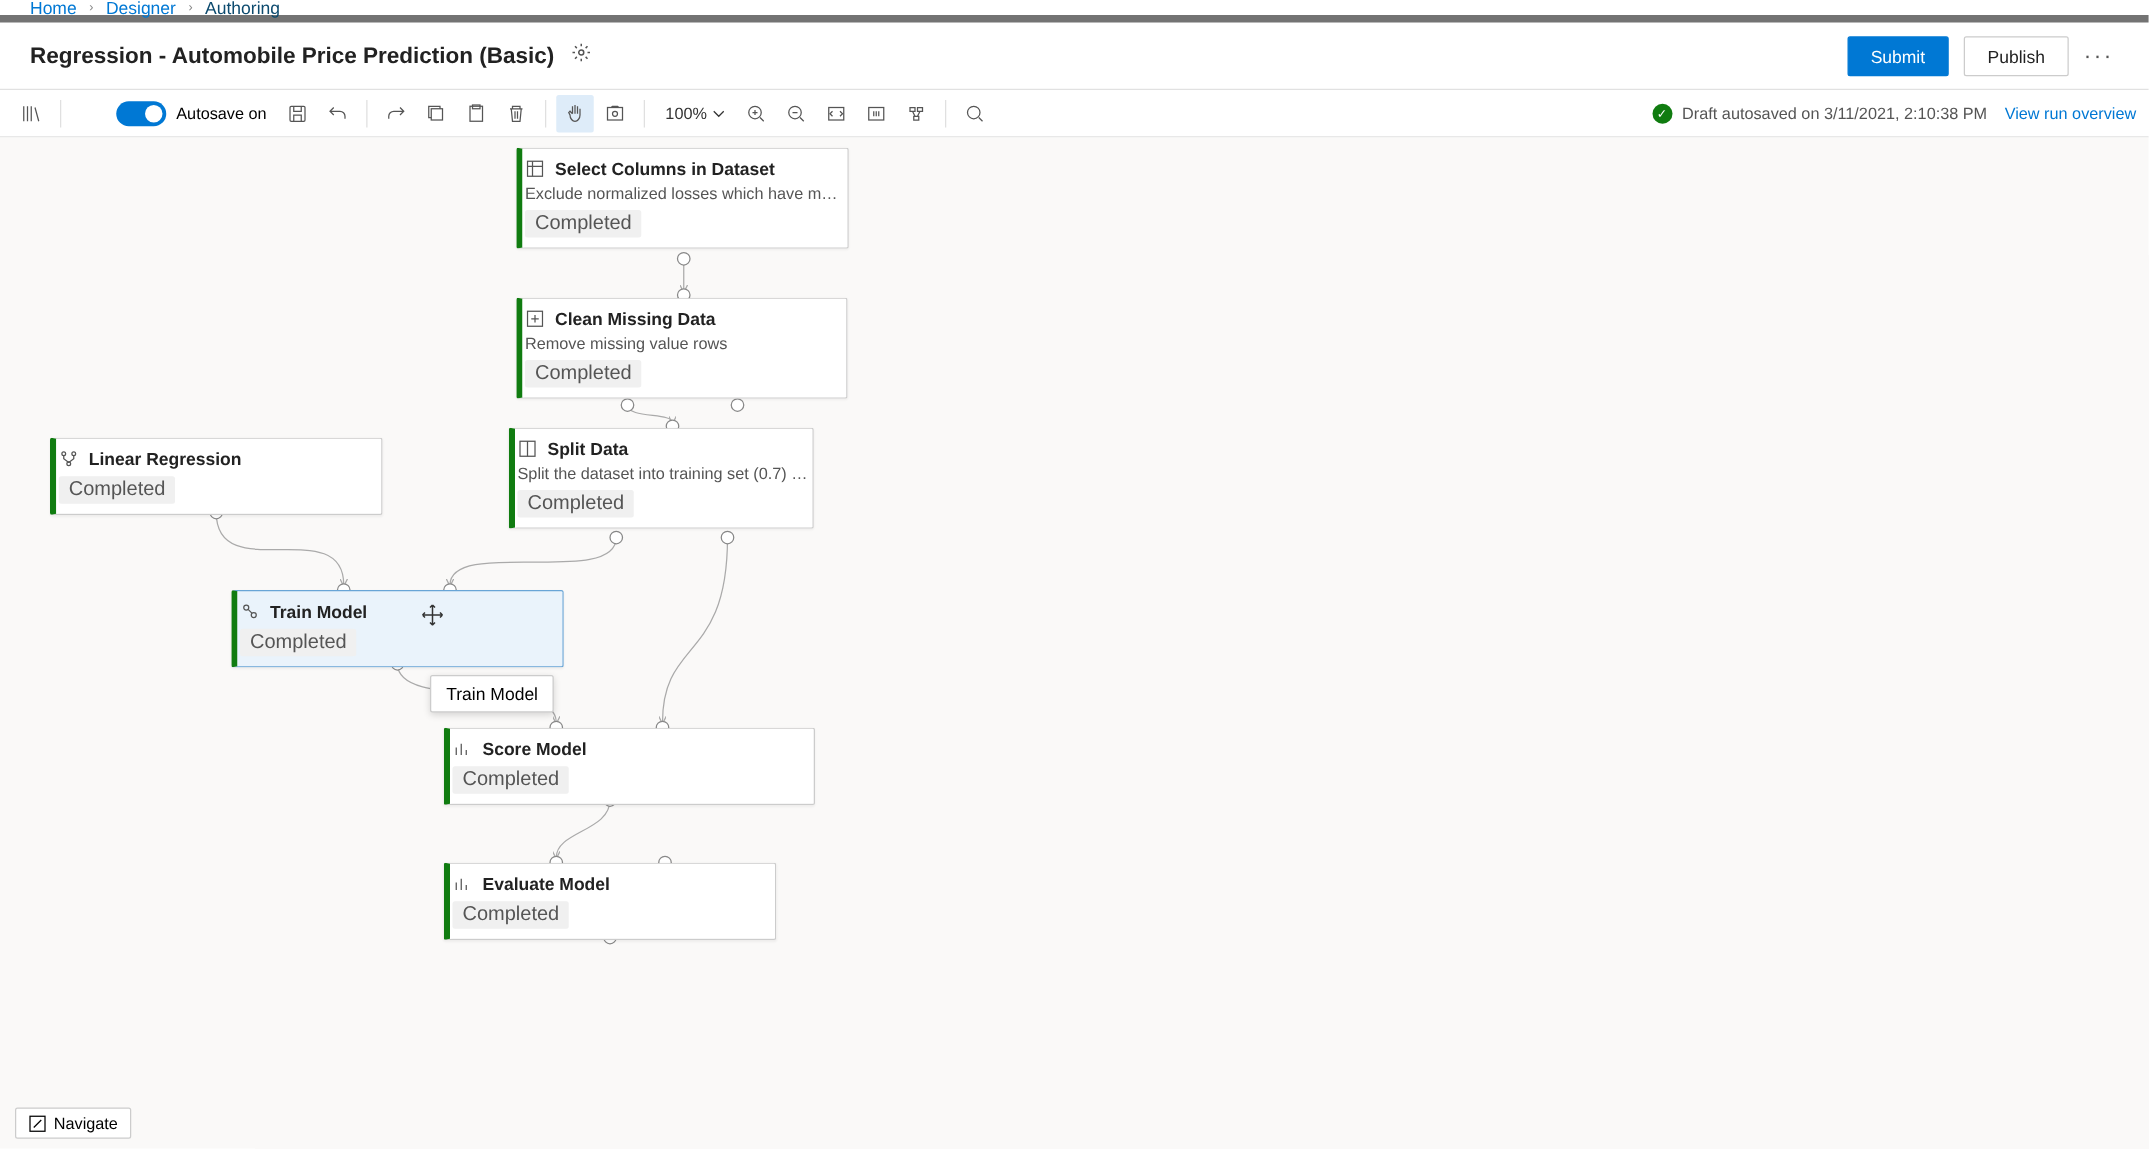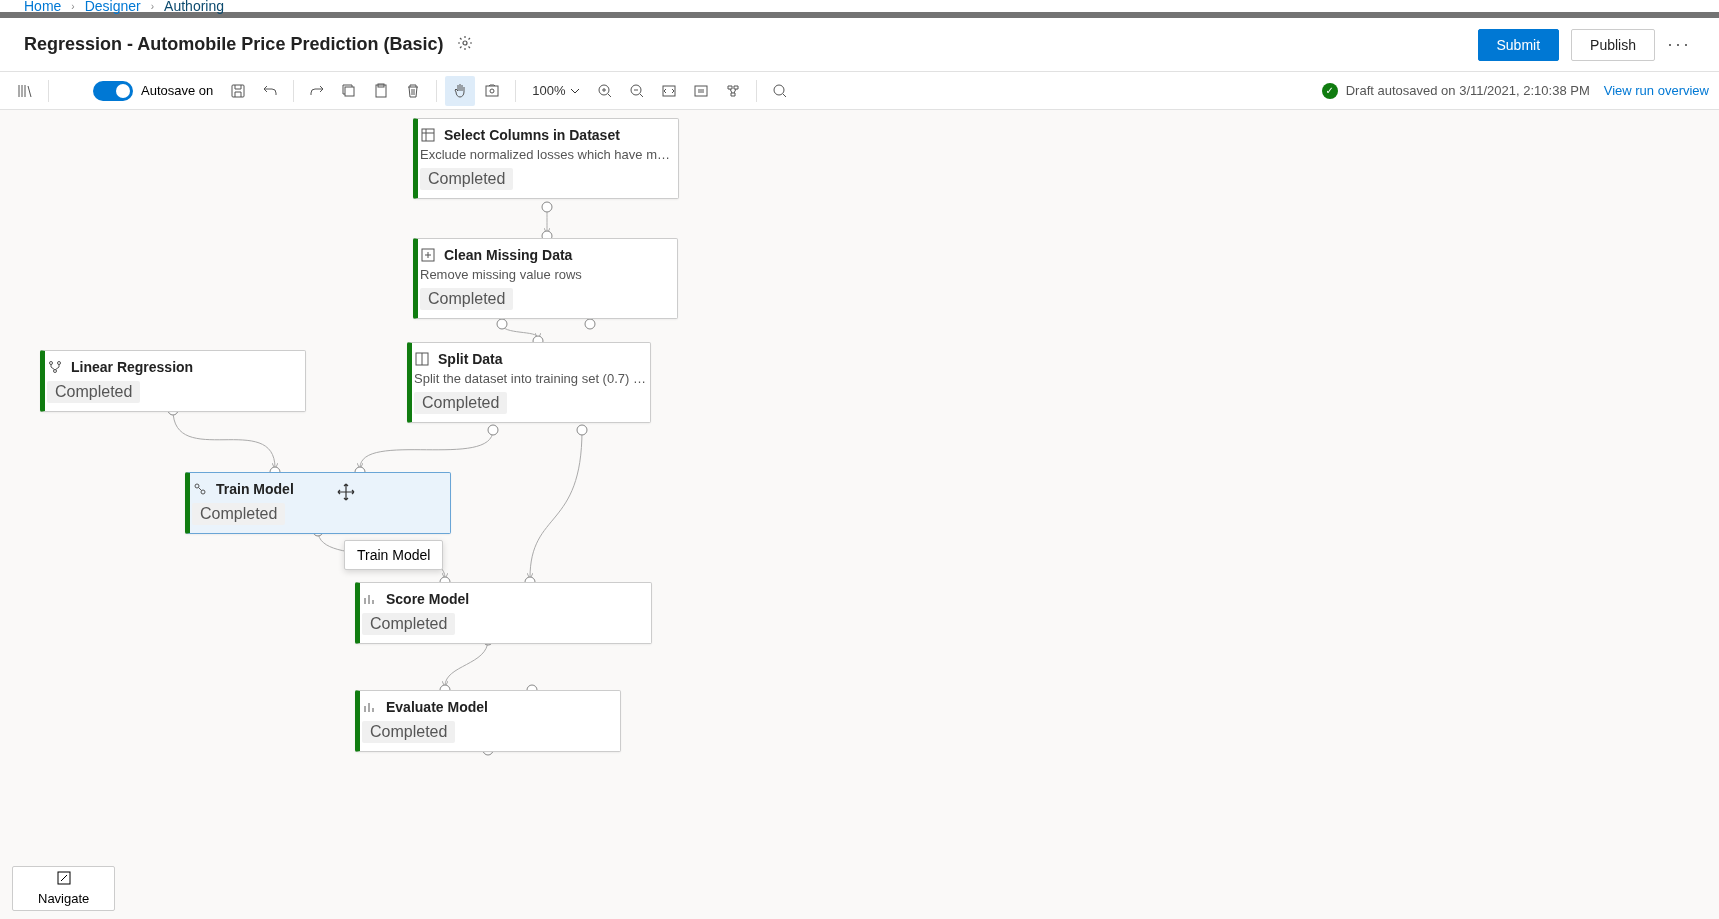--- a/index.html
+++ b/index.html
@@ -41,21 +41,21 @@
 .node.selected { background: #eaf3fb; border-color: #69a5d6; border-left-color: #107c10; }
 .node-head { display: flex; align-items: center; gap: 8px; font-size: 14px; font-weight: 600; color: #222; }
 .node-desc { font-size: 13px; color: #555; margin-top: 4px; white-space: nowrap; overflow: hidden; text-overflow: ellipsis; }
 .node-status { display: inline-block; background: #f0f0f0; color: #555; font-size: 16px; padding: 2px 8px; margin-top: 6px; border-radius: 2px; }
 .node-icon { width: 16px; height: 16px; display: inline-flex; align-items: center; justify-content: center; color: #555; }
 
 .tooltip { position: absolute; background: #fff; border: 1px solid #ccc; padding: 6px 12px; font-size: 14px; box-shadow: 0 2px 6px rgba(0,0,0,0.15); border-radius: 2px; }
 
 .cursor-move { position: absolute; pointer-events: none; color: #333; }
 
-.nav-btn { position: absolute; left: 12px; bottom: 8px; background: #fff; border: 1px solid #ccc; padding: 4px 25px; font-size: 13px; display: flex; align-items: center; gap: 6px; cursor: pointer; border-radius: 2px; flex-direction: column; }
+.nav-btn { position: absolute; left: 12px; bottom: 8px; background: #fff; border: 1px solid #ccc; padding: 4px 10px; font-size: 13px; display: flex; align-items: center; gap: 6px; cursor: pointer; border-radius: 2px; }
 </style>
 </head>
 <body>
 
 <div class="breadcrumb-bar">
   <a href="#">Home</a>
   <span class="sep">›</span>
   <a href="#">Designer</a>
   <span class="sep">›</span>
   <span class="cur">Authoring</span>

